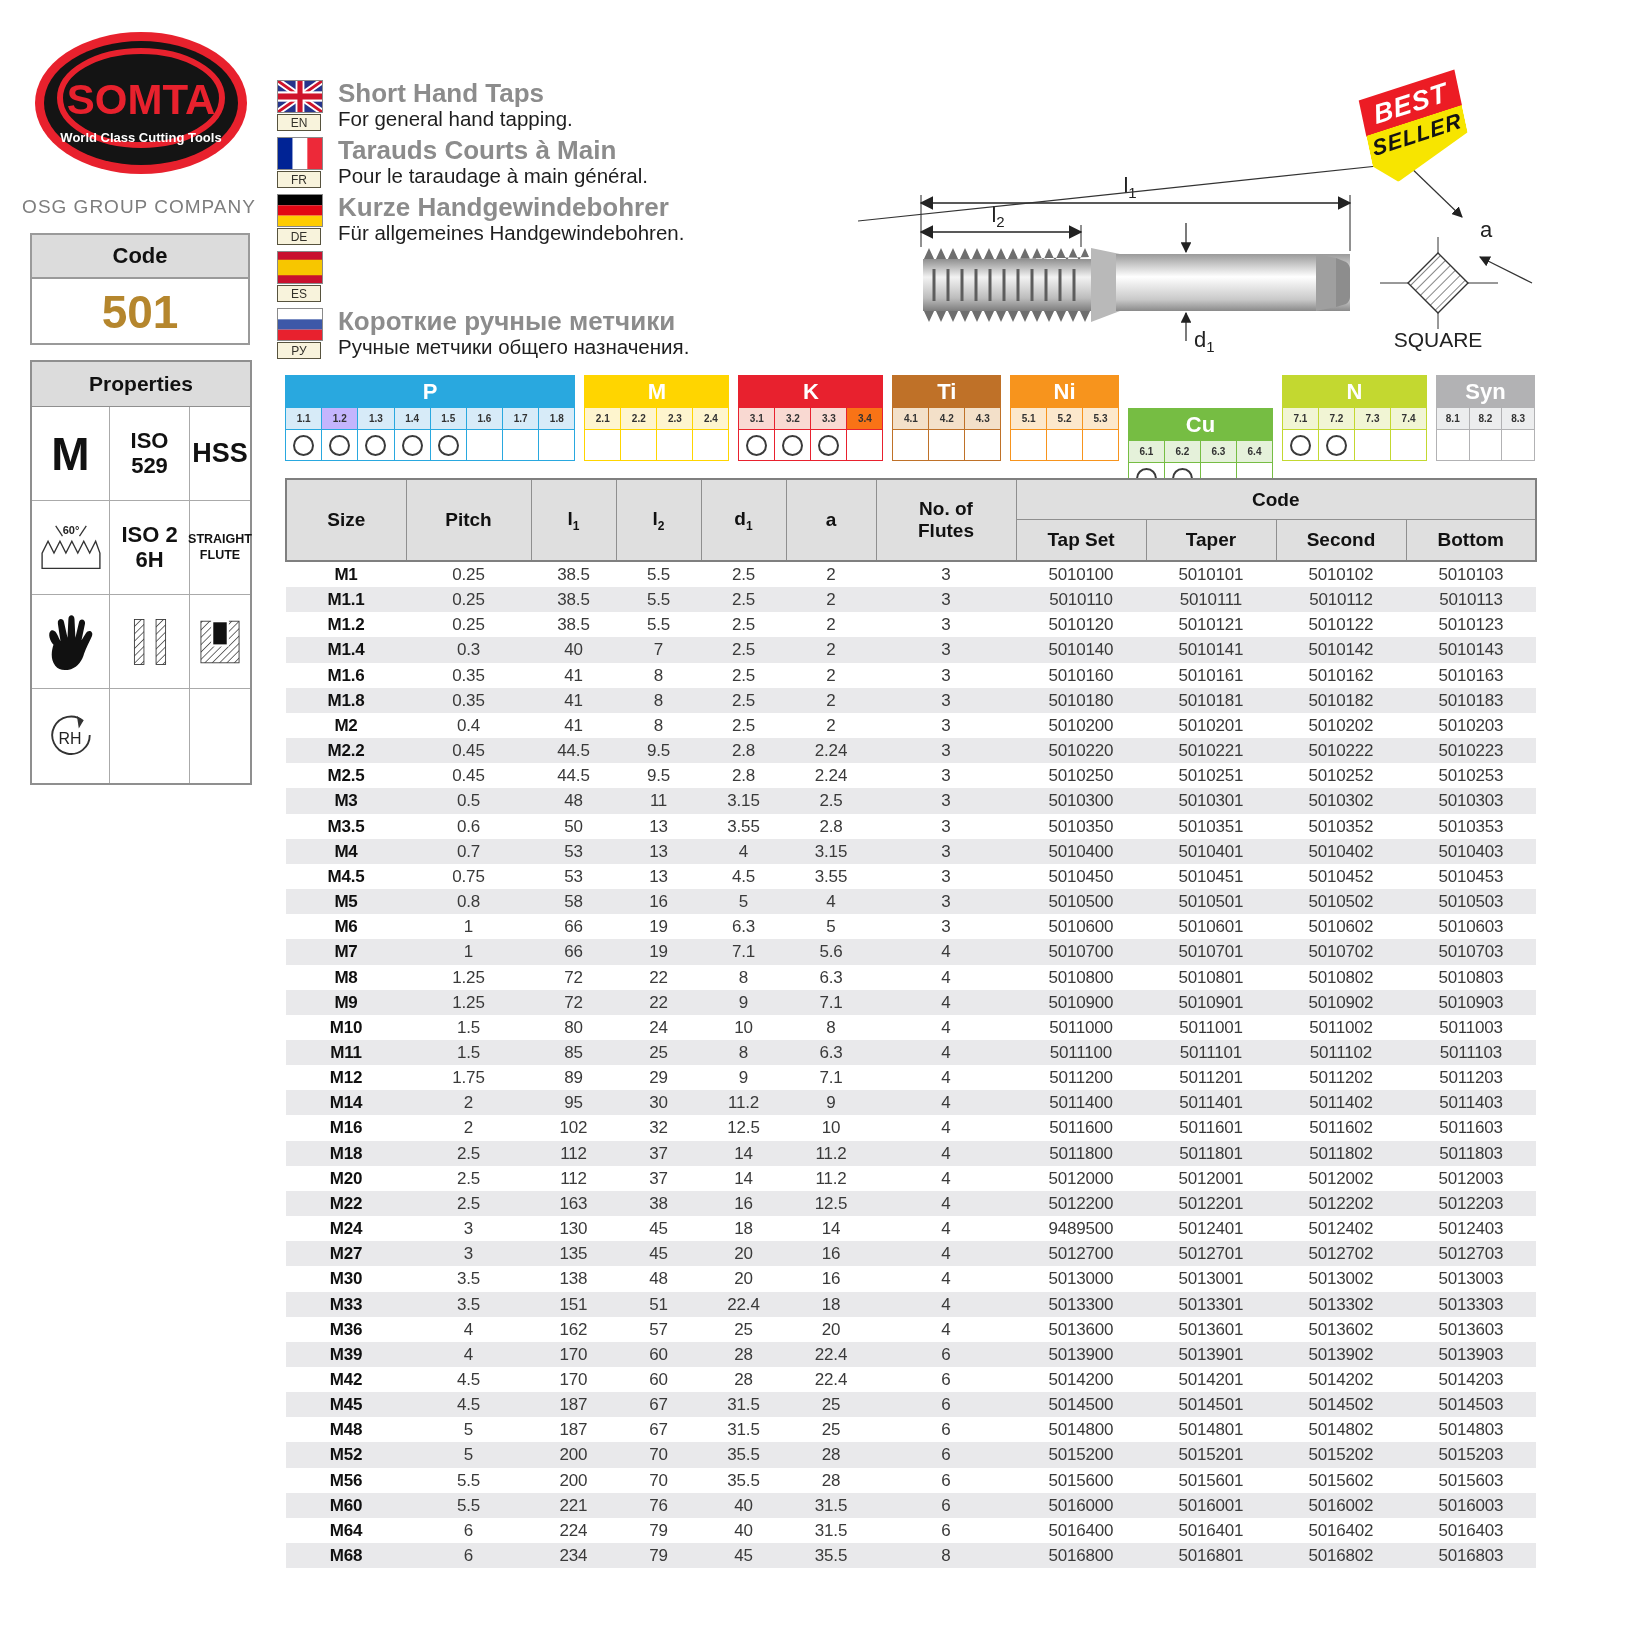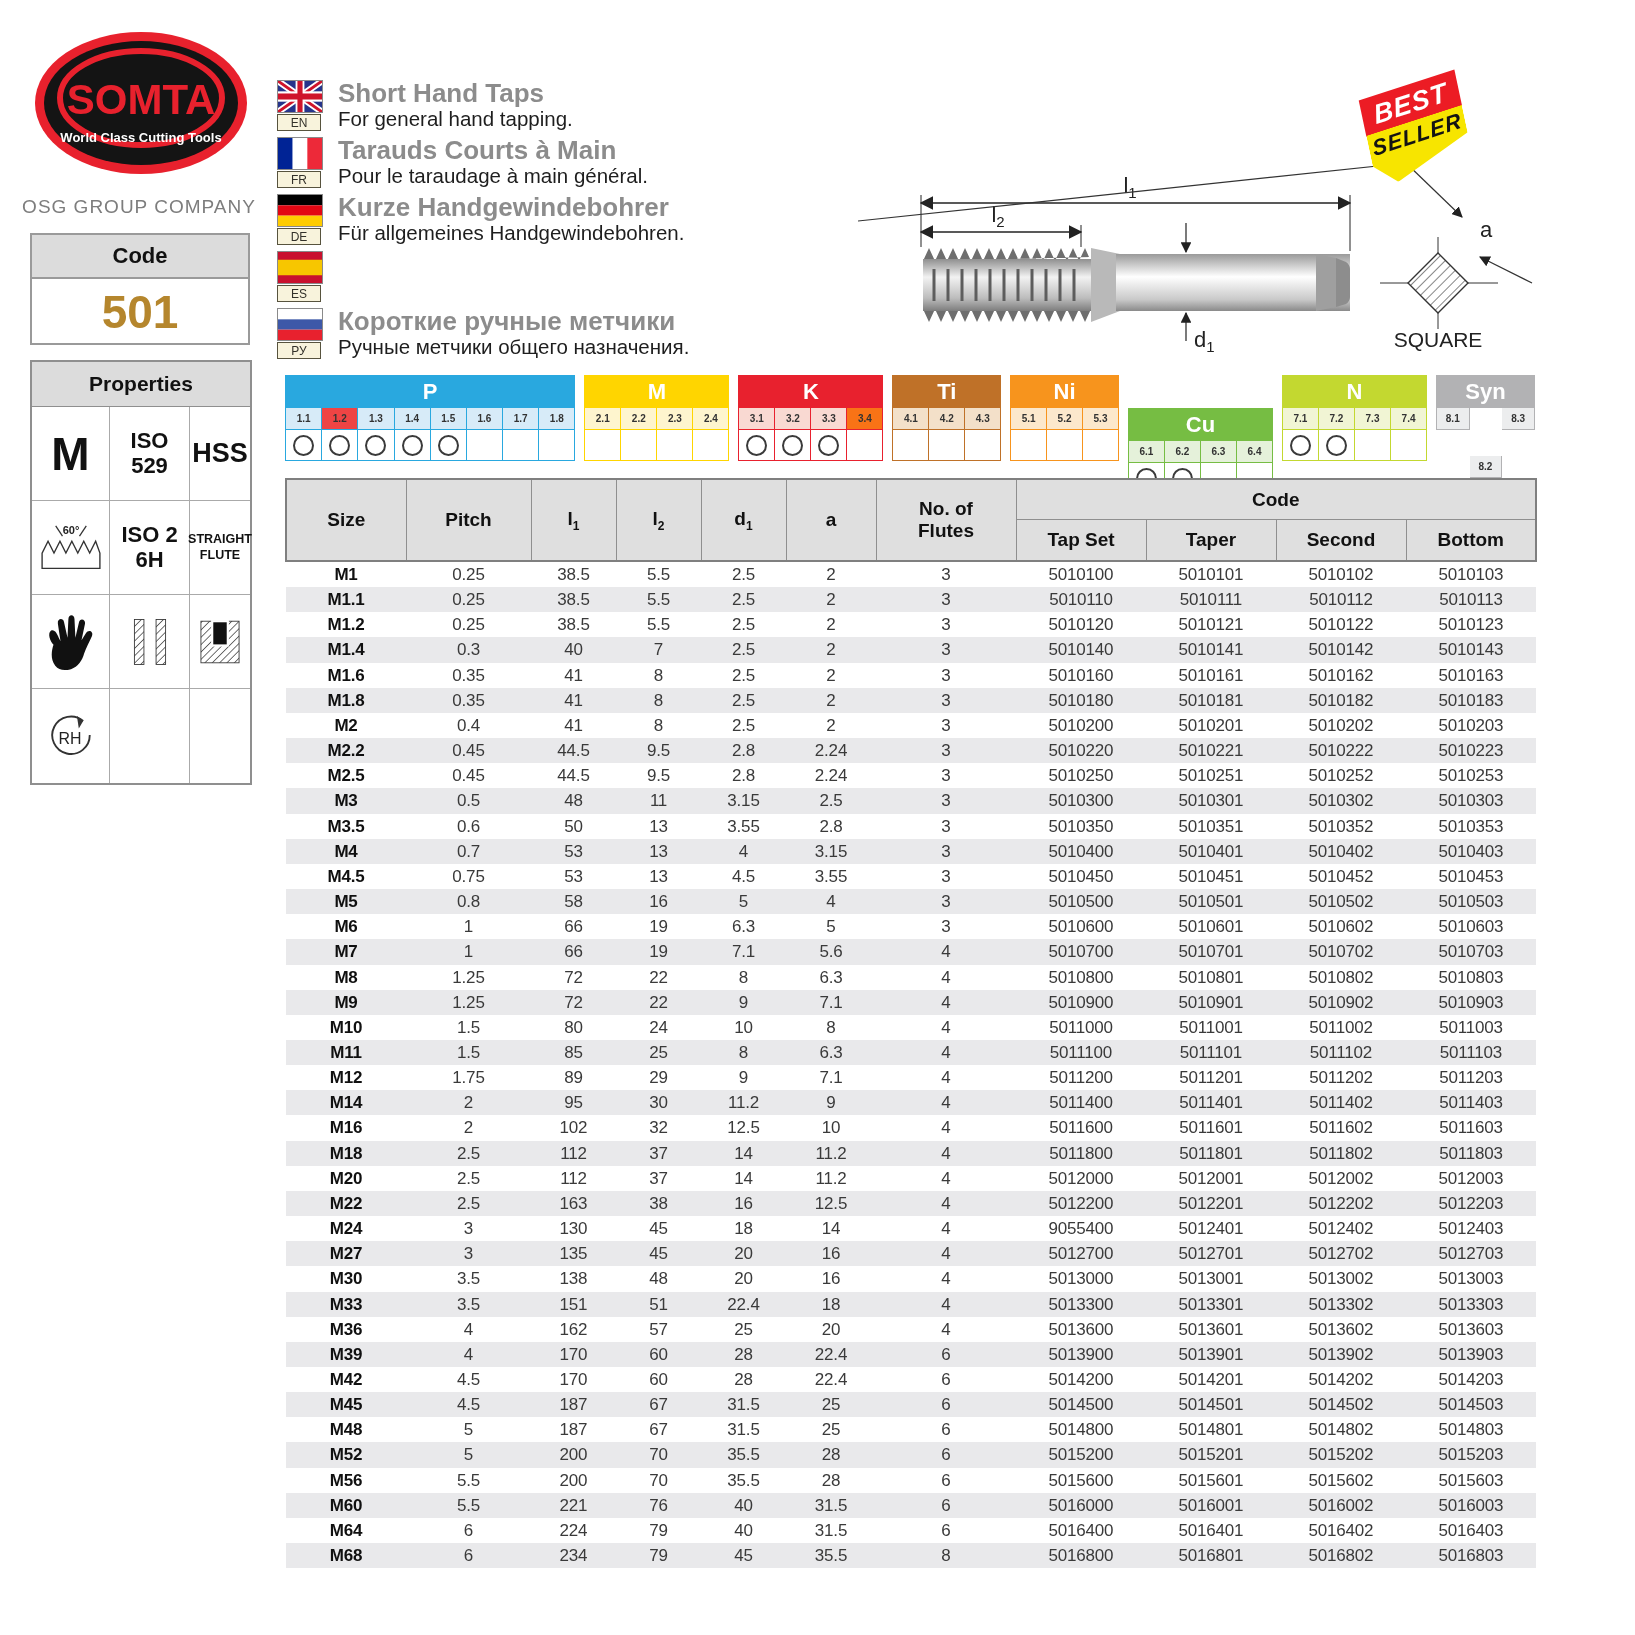--- a/index.html
+++ b/index.html
@@ -314,21 +314,21 @@
   <div class="badge">
     <div class="badge-best">BEST</div>
     <div class="badge-seller">SELLER</div>
   </div>
 
   <div class="materials" id="materials">
       <div class="mgroup" style="width: 290.4px;">
         <div class="mhead" style="background: rgb(41, 168, 223);">P</div>
         <div class="mrow">
           <div class="mnum" style="background: rgb(215, 235, 248); border-color: rgb(41, 168, 223);">1.1</div>
-          <div class="mnum" style="background: #ef4444; border-color: rgb(41, 168, 223);">1.2</div>
+          <div class="mnum" style="background: #c4b5fd; border-color: rgb(41, 168, 223);">1.2</div>
           <div class="mnum" style="background: rgb(215, 235, 248); border-color: rgb(41, 168, 223);">1.3</div>
           <div class="mnum" style="background: rgb(215, 235, 248); border-color: rgb(41, 168, 223);">1.4</div>
           <div class="mnum" style="background: rgb(215, 235, 248); border-color: rgb(41, 168, 223);">1.5</div>
           <div class="mnum" style="background: rgb(215, 235, 248); border-color: rgb(41, 168, 223);">1.6</div>
           <div class="mnum" style="background: rgb(215, 235, 248); border-color: rgb(41, 168, 223);">1.7</div>
           <div class="mnum" style="background: rgb(215, 235, 248); border-color: rgb(41, 168, 223);">1.8</div>
         </div>
         <div class="mrow">
           <div class="mcirc" style="border-color: rgb(41, 168, 223);">
             <span class="circle"></span>
@@ -447,21 +447,21 @@
             <span class="circle"></span>
           </div>
           <div class="mcirc" style="border-color: rgb(195, 216, 48);"></div>
           <div class="mcirc" style="border-color: rgb(195, 216, 48);"></div>
         </div>
       </div>
       <div class="mgroup" style="width: 99px;">
         <div class="mhead" style="background: rgb(178, 178, 180);">Syn</div>
         <div class="mrow">
           <div class="mnum" style="background: rgb(236, 237, 238); border-color: rgb(178, 178, 180);">8.1</div>
-          <div class="mnum" style="background: rgb(236, 237, 238); border-color: rgb(178, 178, 180); margin-top: 48px;">8.2</div>
+          <div class="mnum" style="background: rgb(236, 237, 238); border-color: rgb(178, 178, 180);">8.2</div>
           <div class="mnum" style="background: rgb(236, 237, 238); border-color: rgb(178, 178, 180);">8.3</div>
         </div>
         <div class="mrow">
           <div class="mcirc" style="border-color: rgb(178, 178, 180);"></div>
           <div class="mcirc" style="border-color: rgb(178, 178, 180);"></div>
           <div class="mcirc" style="border-color: rgb(178, 178, 180);"></div>
         </div>
       </div>
     </div>
 
@@ -837,21 +837,21 @@
           <td>5012203</td>
         </tr>
         <tr>
           <td class="c-size">M24</td>
           <td>3</td>
           <td>130</td>
           <td>45</td>
           <td>18</td>
           <td>14</td>
           <td>4</td>
-          <td>9055400</td>
+          <td>9489500</td>
           <td>5012401</td>
           <td>5012402</td>
           <td>5012403</td>
         </tr>
         <tr>
           <td class="c-size">M27</td>
           <td>3</td>
           <td>135</td>
           <td>45</td>
           <td>20</td>

